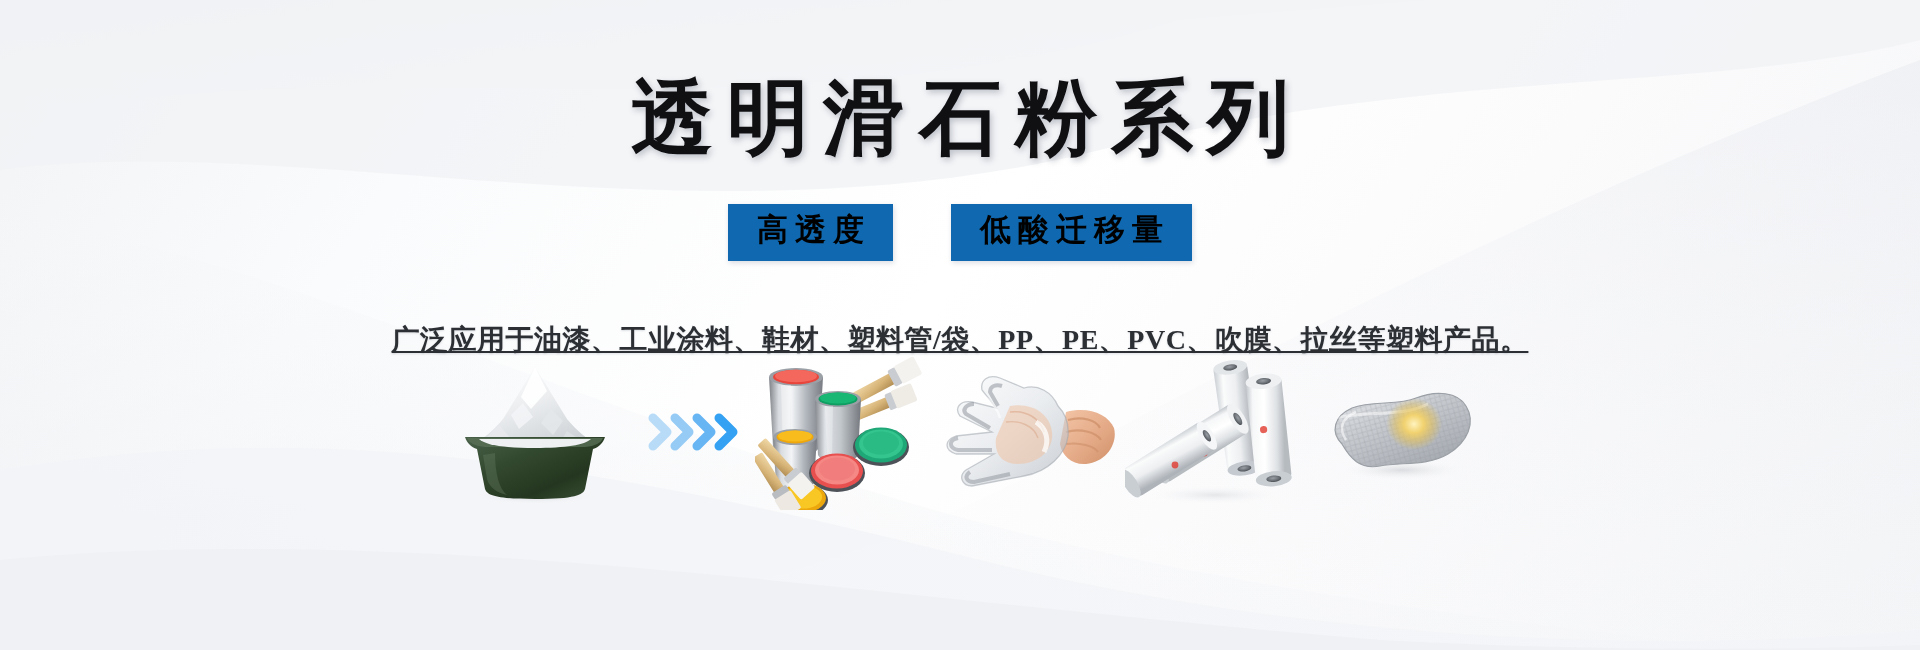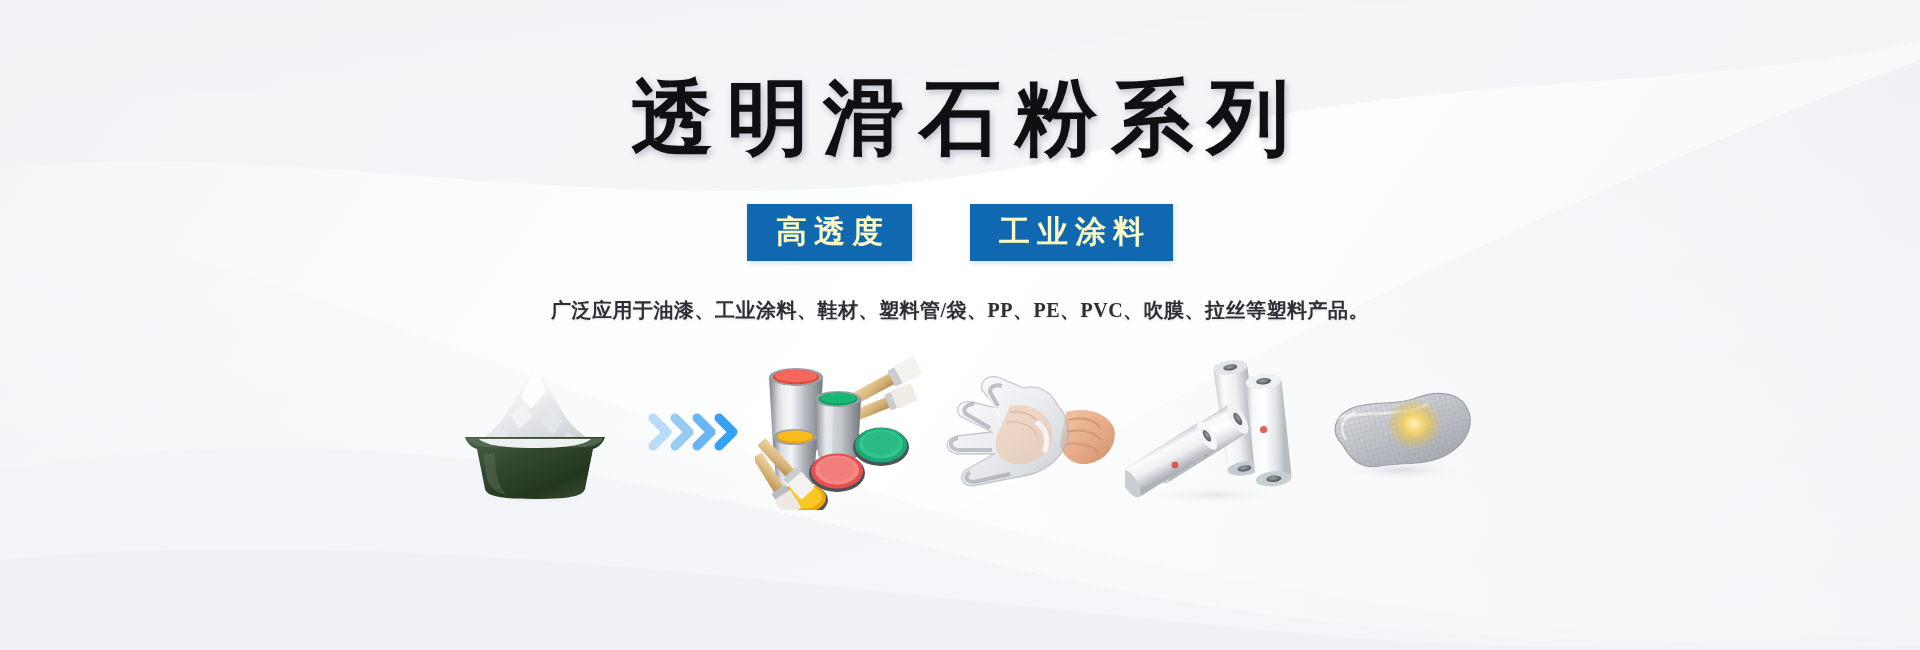--- a/index.html
+++ b/index.html
@@ -51,41 +51,42 @@
 
   .badges {
     margin-top: 44px;
     display: flex;
     align-items: center;
     gap: 58px;
   }
 
   .badge {
     background: #1069b0;
-    color: #fef9c3;
-    font-family: Liberation Serif, serif;
+    color: #000000;
+    font-family: Liberation Mono, monospace;
     font-size: 31px;
     font-weight: 700;
     letter-spacing: 7px;
     text-indent: 7px;
     line-height: 1;
     padding: 12px 22px 14px 22px;
     white-space: nowrap;
     box-shadow: 1px 2px 5px rgba(40,60,90,0.17);
   }
 
   .subtitle {
-    margin-top: 36px;
+    margin-top: 60px;
     font-family: "Liberation Serif", "DejaVu Serif", serif;
-    font-size: 20px;
+    font-size: 28px;
     font-weight: 700;
     color: #2c2f33;
     letter-spacing: 0.5px;
     white-space: nowrap;
     text-shadow: 0px 1px 2px rgba(120,128,145,0.25);
+    text-decoration: underline;
   }
 
   
   .strip {
     position: absolute;
     left: 0;
     top: 352px;
     width: 1920px;
     height: 160px;
     display: flex;
@@ -136,21 +137,21 @@
     <path d="M1920,60 C1600,180 1300,330 1040,470 C860,565 600,640 300,650 L1920,650 Z" fill="url(#wg2)" opacity="0.5"></path>
     <path d="M0,560 C420,520 880,600 1380,640 C1600,652 1800,650 1920,645 L1920,650 L0,650 Z" fill="#eef0f3" opacity="0.85"></path>
   </svg>
 
   <div class="content">
 
     <div class="title">透明滑石粉系列</div>
 
     <div class="badges">
       <div class="badge">高透度</div>
-      <div class="badge">工业涂料</div>
+      <div class="badge">低酸迁移量</div>
     </div>
 
     <div class="subtitle">广泛应用于油漆、工业涂料、鞋材、塑料管/袋、PP、PE、PVC、吹膜、拉丝等塑料产品。</div>
   </div>
 
   <div class="strip">
 
     <div class="cell c-powder">
       <svg width="200" height="150" viewBox="0 0 200 150">
         <defs>

